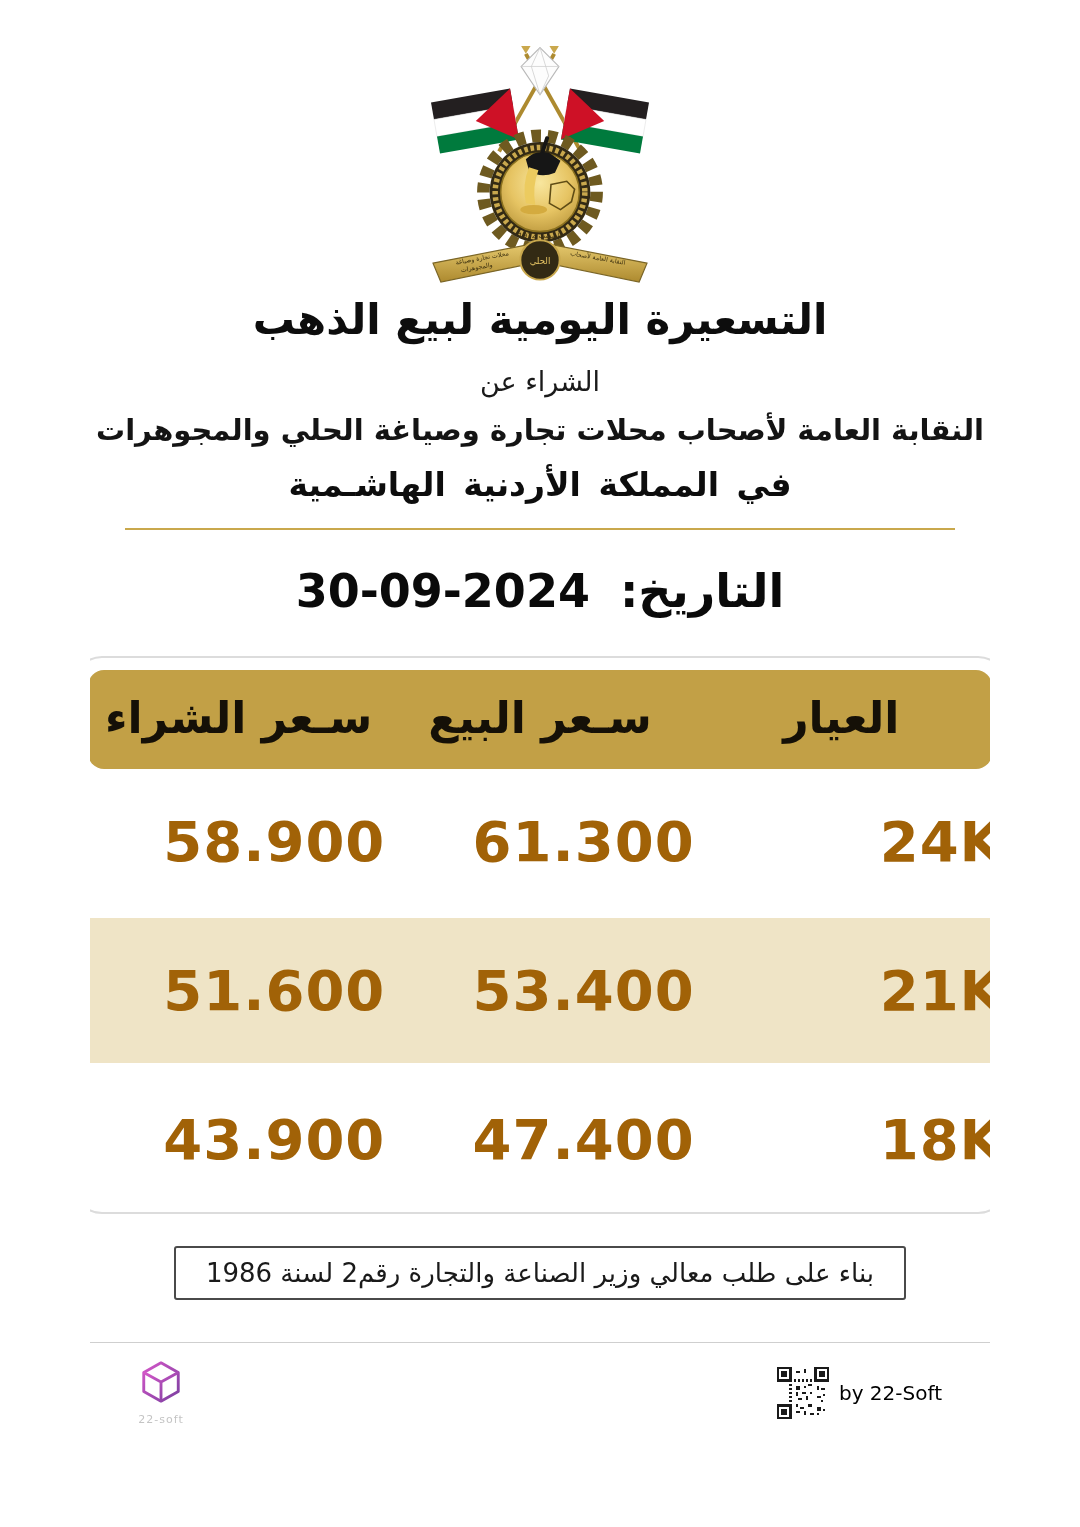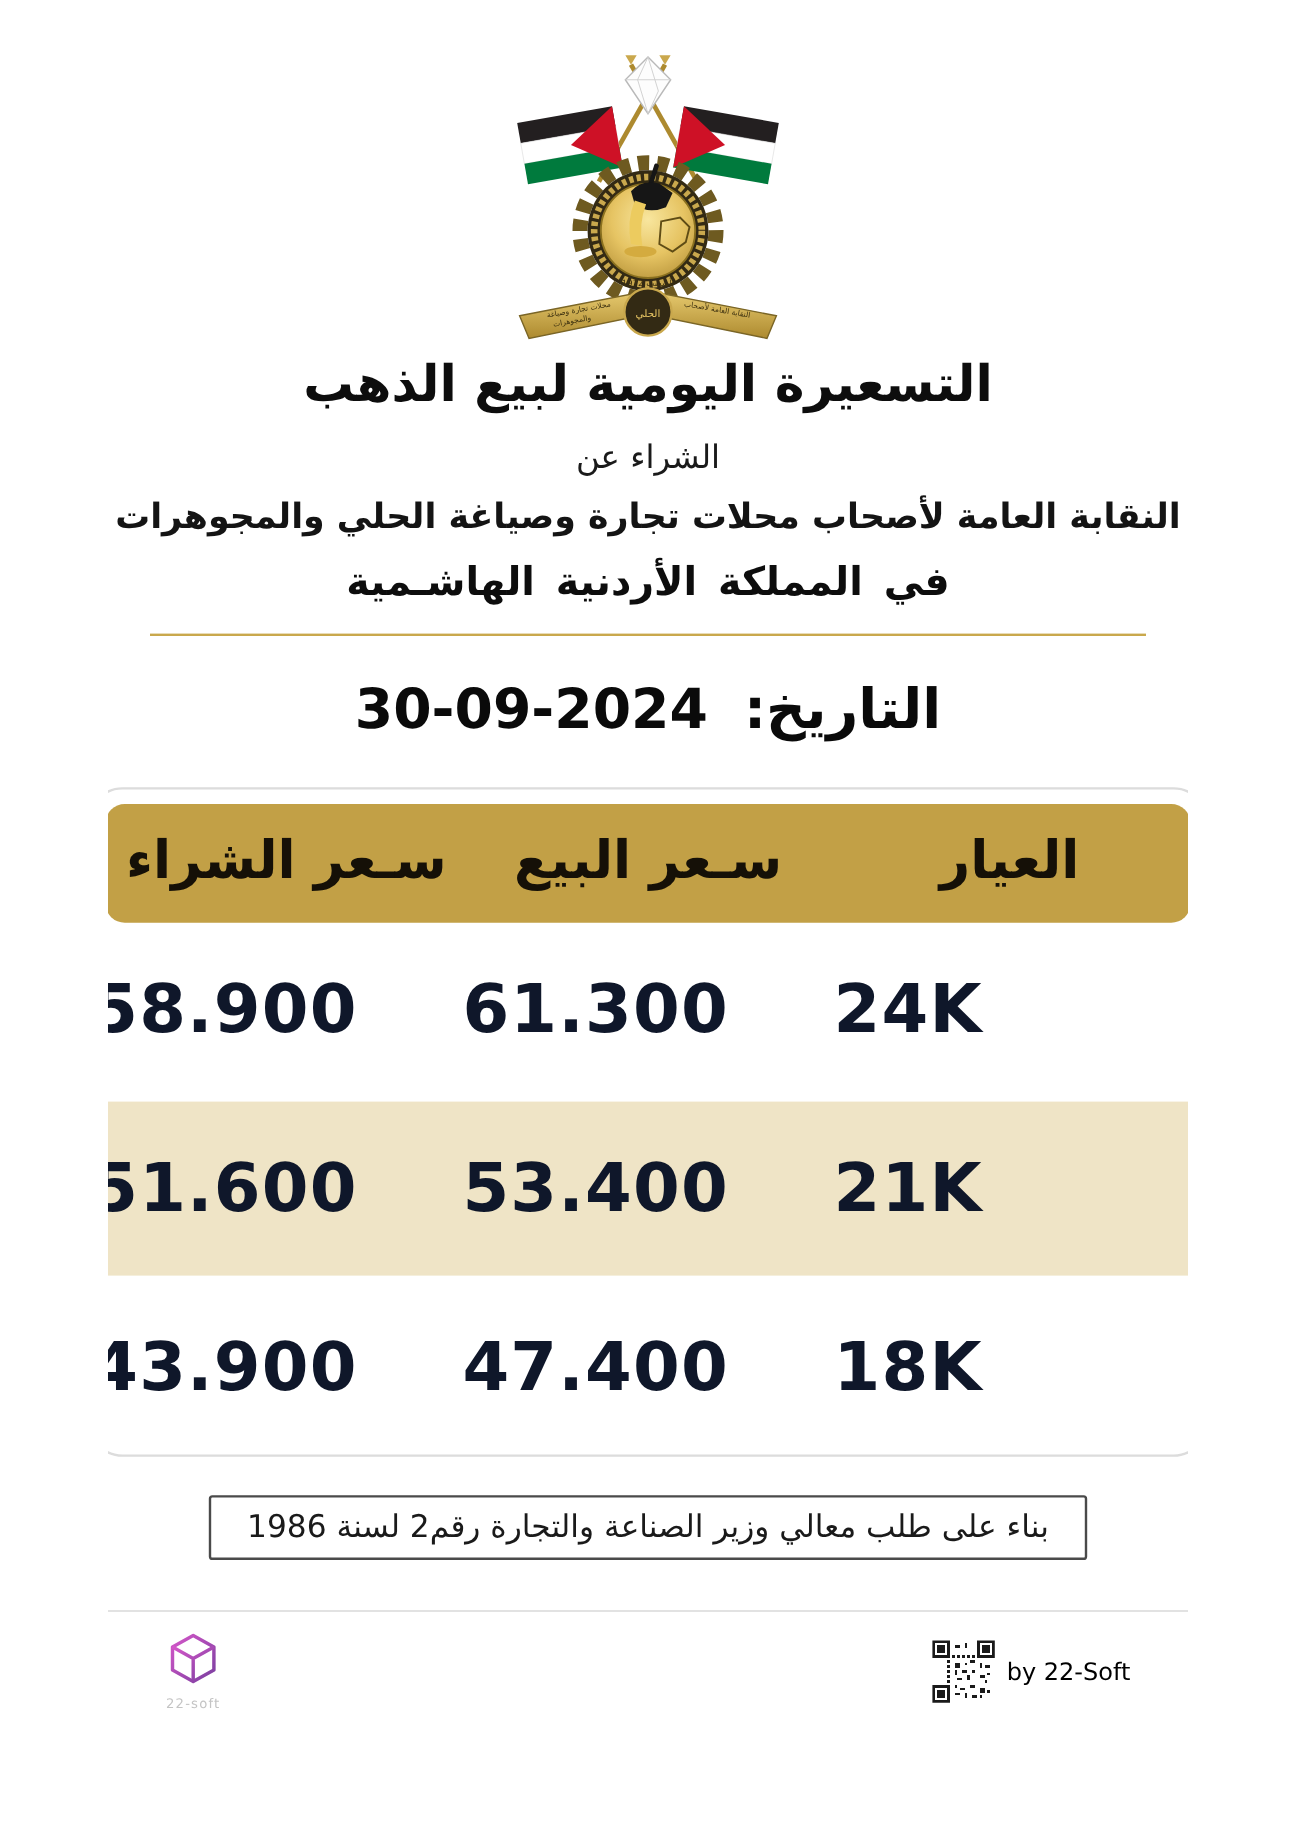--- a/index.html
+++ b/index.html
@@ -24,21 +24,21 @@
     border:2px solid #dcdcdc; border-radius:28px; overflow:hidden;
   }
   .thead {
     display:grid; grid-template-columns:1fr 1fr 1fr;
     background:var(--gold, #c2a046);
     margin:12px 12px 0 12px; border-radius:16px; padding:22px 0 26px 0;
   }
   .th { text-align:center; font-size:44px; font-weight:bold; color:#151007; }
   .trow { display:grid; grid-template-columns:1fr 1fr 1fr; padding:40px 0; align-items:center; }
   .trow.alt { background:var(--rowalt, #efe4c6); margin-top:4px; margin-bottom:4px; }
-  .td { text-align:left; font-size:56px; font-weight:bold; letter-spacing:1px; color:#0f172a; }
+  .td { text-align:right; font-size:56px; font-weight:bold; letter-spacing:1px; color:#a16207; }
 
   .note-box {
     margin-top:32px; border:2px solid #4a4a4a; border-radius:3px;
     padding:10px 30px; font-size:26px; color:#1a1a1a; text-align:center;
   }
   .bottom-rule { width:972px; border:none; border-top:1.5px solid #cfcfcf; margin-top:42px; }
   .bottom {
     width:100%; display:flex; justify-content:space-between; align-items:center;
     padding:16px 48px 0 48px;
   }

